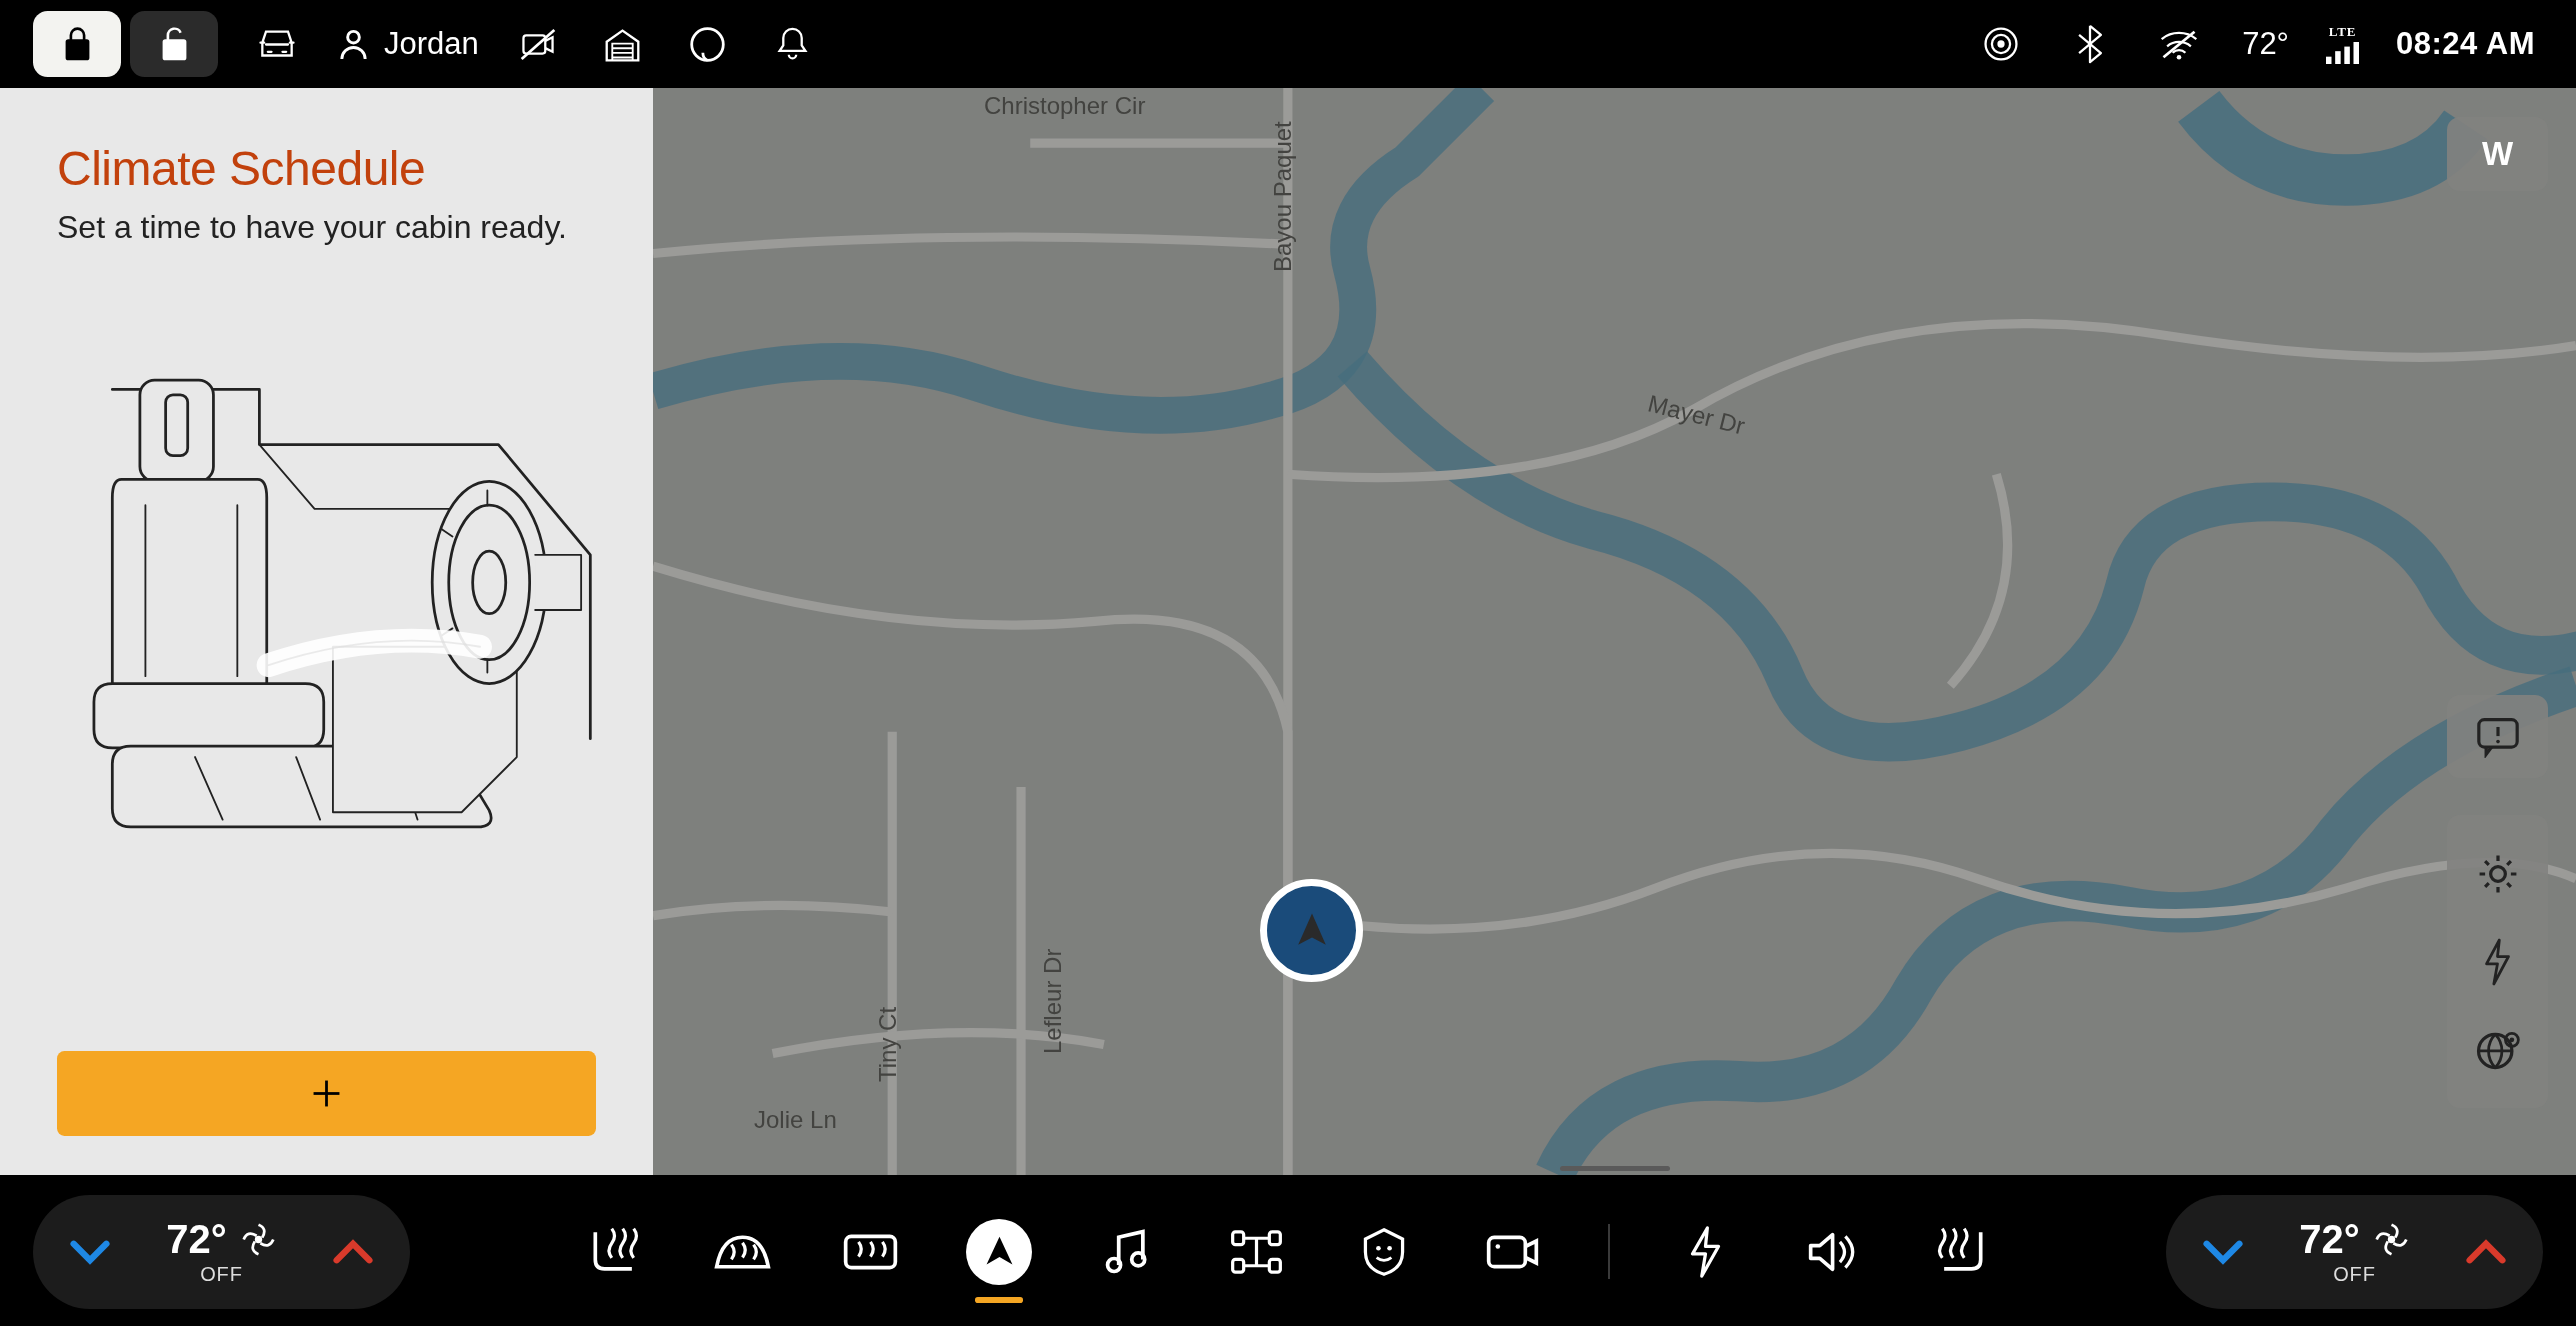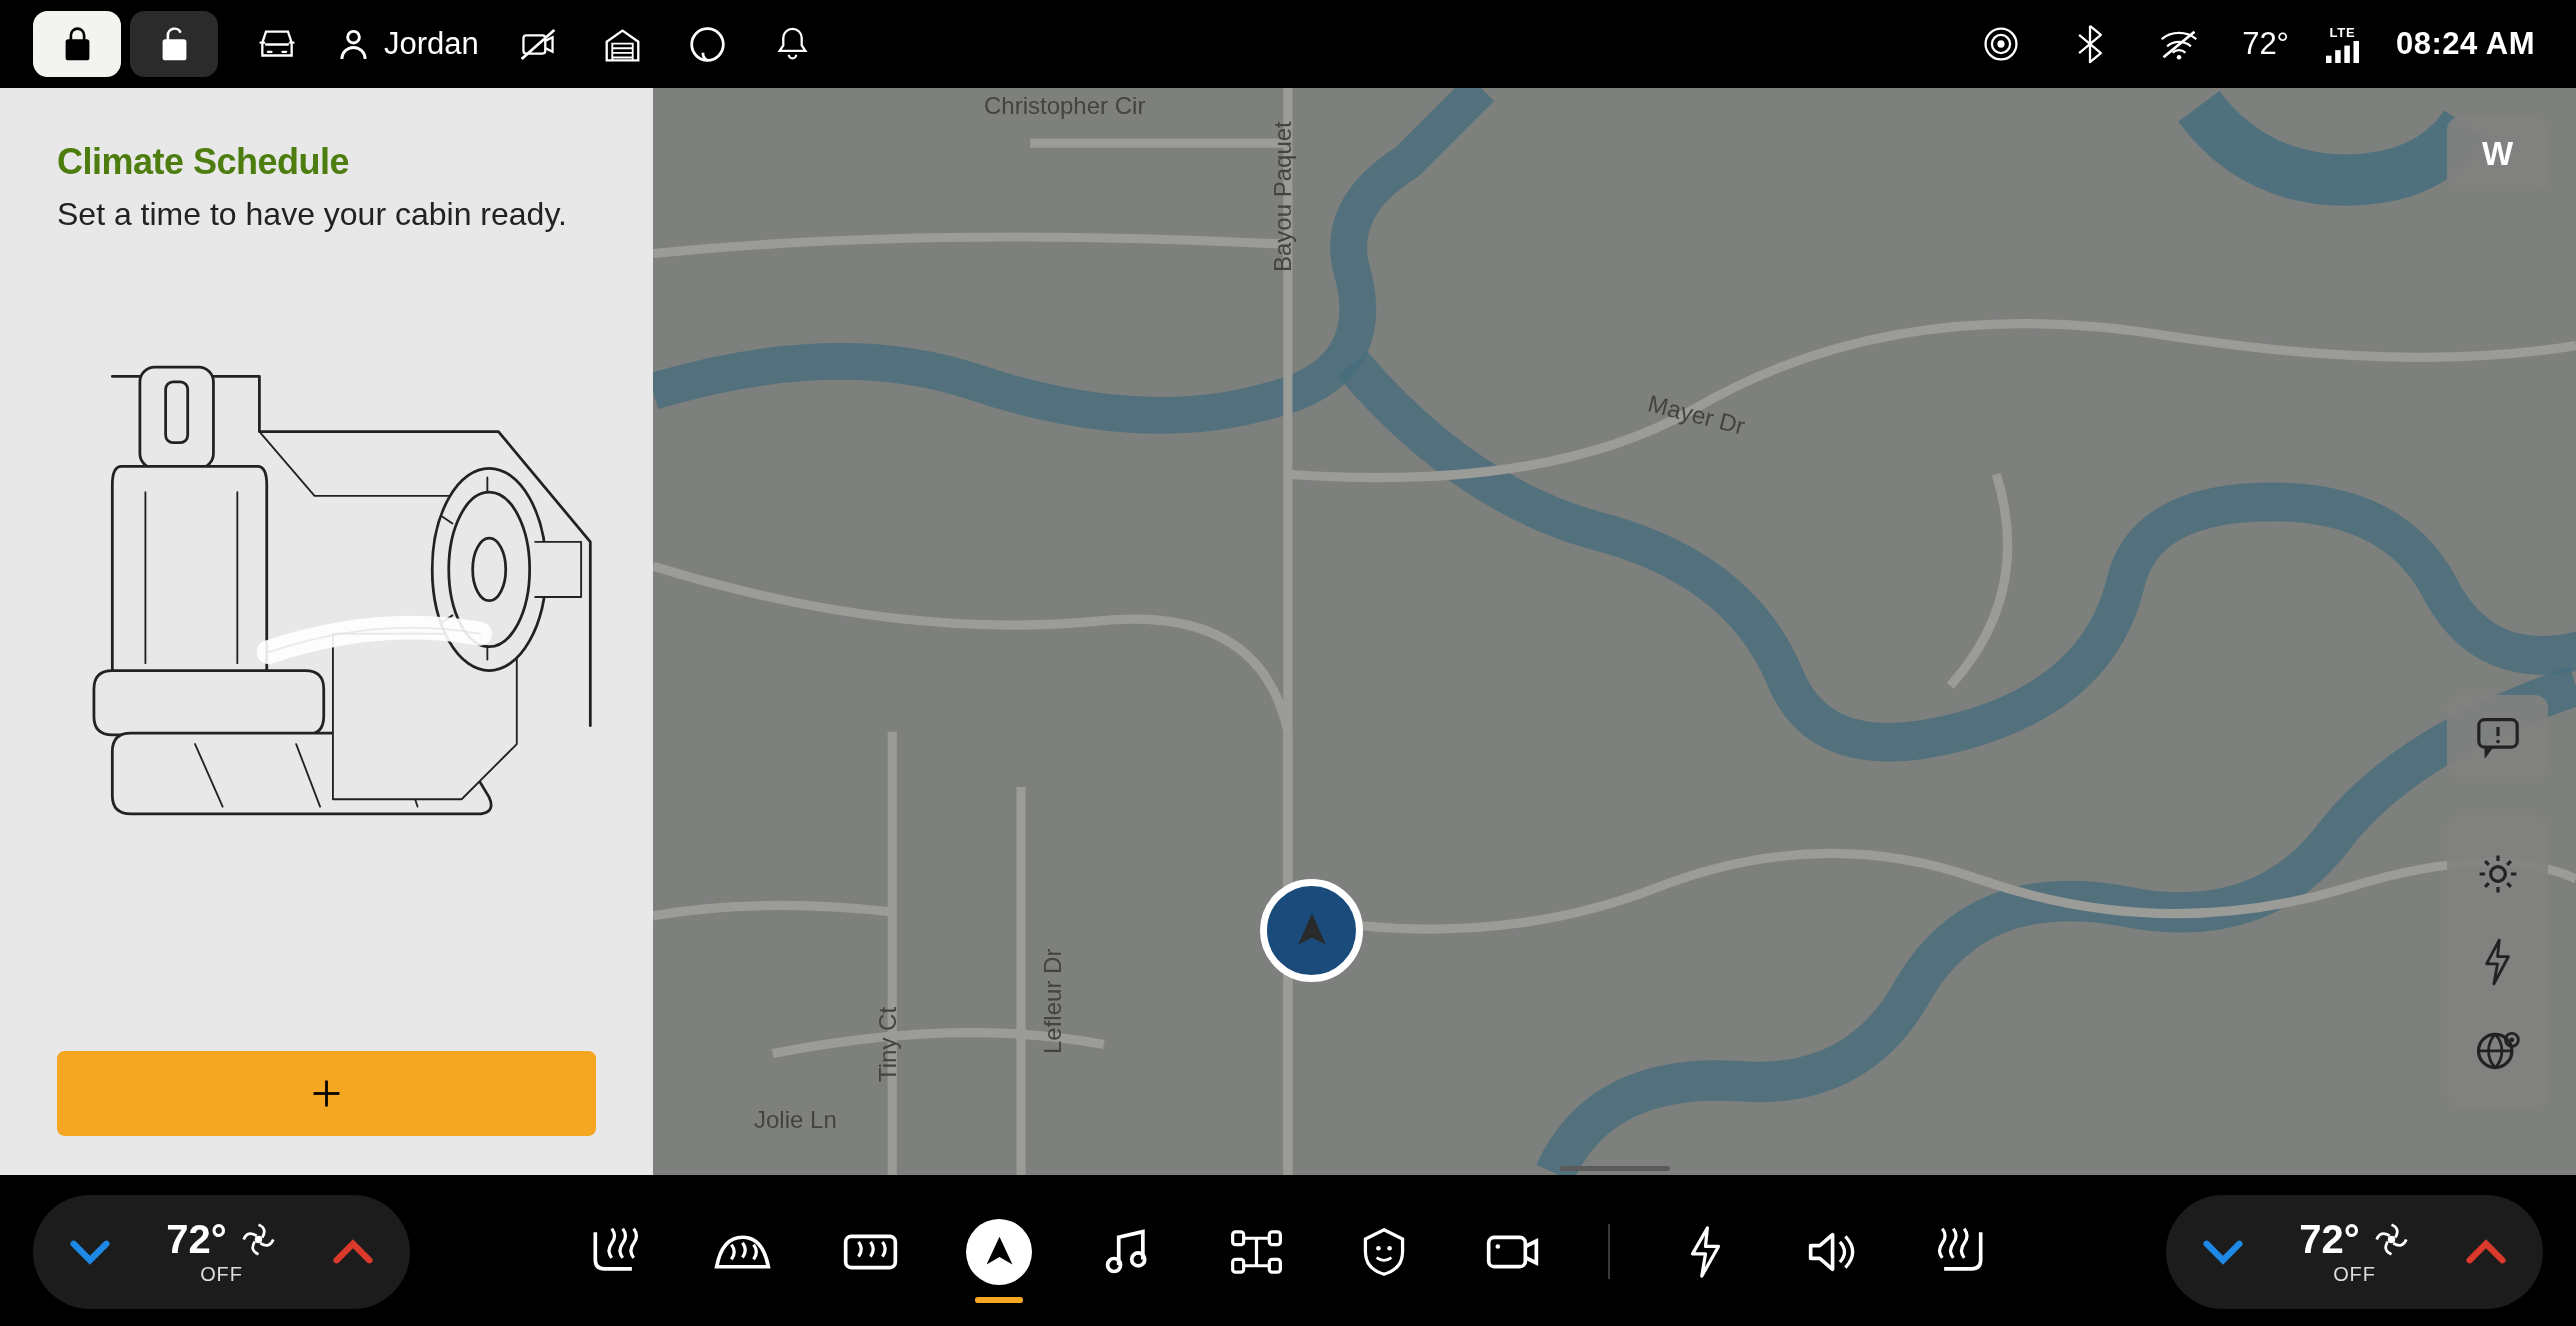--- a/index.html
+++ b/index.html
@@ -35,37 +35,37 @@
 .topbar .icon-btn {
   width: 52px; height: 52px;
   display: flex; align-items: center; justify-content: center;
 }
 .topbar .profile { display: flex; align-items: center; gap: 13px; font-size: 31px; font-weight: 500; }
 .topbar .temp-text { font-size: 31px; font-weight: 500; }
 .topbar .clock-text { font-size: 31px; font-weight: 600; letter-spacing: 0.5px; }
 .topbar .lte {
   display: flex; flex-direction: column; align-items: center; gap: 1.8px;
 }
-.topbar .lte-label { font-size: 13px; font-weight: 700; letter-spacing: 0.9px; }
+.topbar .lte-label { font-size: 13px; font-weight: 700; letter-spacing: 0.9px; font-family: Liberation Serif, serif; }
 
 
 .main {
   position: absolute;
   top: 88px; left: 0; right: 0;
   height: 1087px;
   display: flex;
 }
 .sidebar {
   width: 653px;
   background: #e8e8e8;
   padding: 53px 57px 39px;
   display: flex;
   flex-direction: column;
 }
-.sidebar h1 { font-size: 36px; font-weight: 700; color: #4d7c0f; letter-spacing: -0.5px; }
+.sidebar h1 { font-size: 48px; font-weight: 400; color: #c2410c; letter-spacing: -0.5px; }
 .sidebar p { font-size: 32px; color: #222; margin-top: 13px; }
 .cabin-illustration {
   margin-top: 120px;
   width: 100%;
   height: 488px;
   display: flex;
   align-items: center;
   justify-content: center;
 }
 .add-button {

